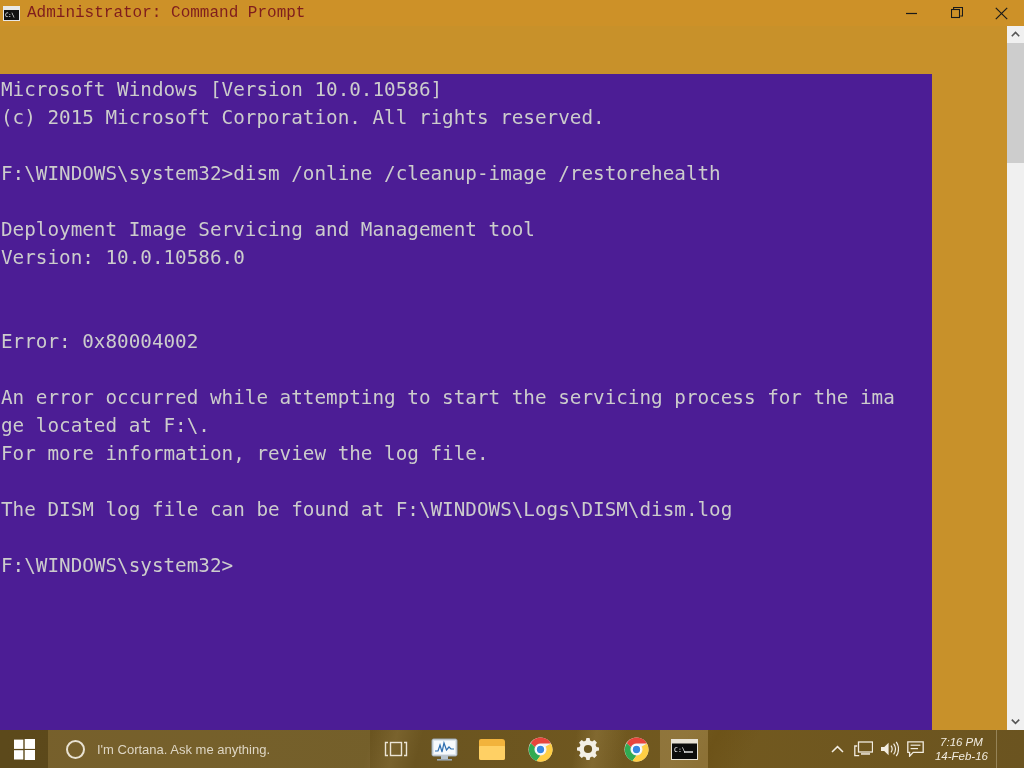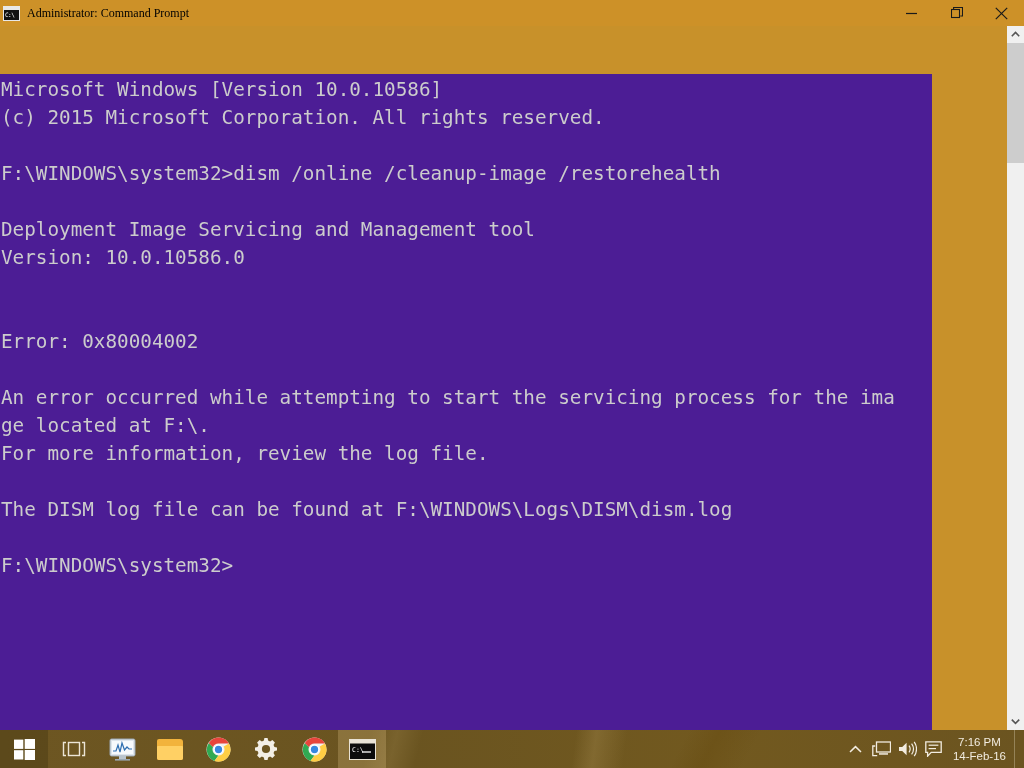--- a/index.html
+++ b/index.html
@@ -72,24 +72,24 @@
     left: 1px;
     top: 3px;
     font-family: "DejaVu Sans Mono", monospace;
     font-size: 6px;
     line-height: 9px;
     color: #ffffff;
     letter-spacing: -0.5px;
   }
 
   #window-title {
-    font-size: 12px;
-    color: #000000;
+    font-size: 16px;
+    color: #7f1d1d;
     white-space: nowrap;
-    font-family: Liberation Serif, serif;
+    font-family: Liberation Mono, monospace;
   }
 
   #window-controls {
     display: flex;
     height: 26px;
     flex: 0 0 auto;
   }
 
   .win-btn {
     width: 45px;
@@ -232,21 +232,22 @@
     background: rgba(255,222,160,0.22);
   }
 
   #tray {
     position: relative;
     margin-left: auto;
     display: flex;
     align-items: center;
     height: 38px;
     flex: 0 0 auto;
-    padding-right: 2px;
+    padding-right: 20px;
+    font-style: italic;
   }
   .tray-icon {
     width: 26px;
     height: 38px;
     display: flex;
     align-items: center;
     justify-content: center;
     flex: 0 0 auto;
   }
   #tray-clock {
@@ -358,20 +359,24 @@
 
     <div id="start-button">
       <svg width="21" height="21" viewBox="0 0 21 21">
         <rect x="0" y="0.6" width="9.3" height="9.3" fill="#ffffff"></rect>
         <rect x="10.7" y="0" width="10.3" height="9.9" fill="#ffffff"></rect>
         <rect x="0" y="11.2" width="9.3" height="9.3" fill="#ffffff"></rect>
         <rect x="10.7" y="11" width="10.3" height="10" fill="#ffffff"></rect>
       </svg>
     </div>
 
+    <div id="cortana">
+      <span id="cortana-ring"></span>
+      <span id="cortana-text">I'm Cortana. Ask me anything.</span>
+    </div>
 
     <div id="task-icons">
 
       <div class="task-item">
         <svg width="24" height="16" viewBox="0 0 24 16">
           <rect x="6.5" y="1.5" width="11" height="13" fill="none" stroke="#ece5d6" stroke-width="1.4"></rect>
           <polyline points="4,1.5 1.5,1.5 1.5,14.5 4,14.5" fill="none" stroke="#ece5d6" stroke-width="1.4"></polyline>
           <polyline points="20,1.5 22.5,1.5 22.5,14.5 20,14.5" fill="none" stroke="#ece5d6" stroke-width="1.4"></polyline>
         </svg>
       </div>

